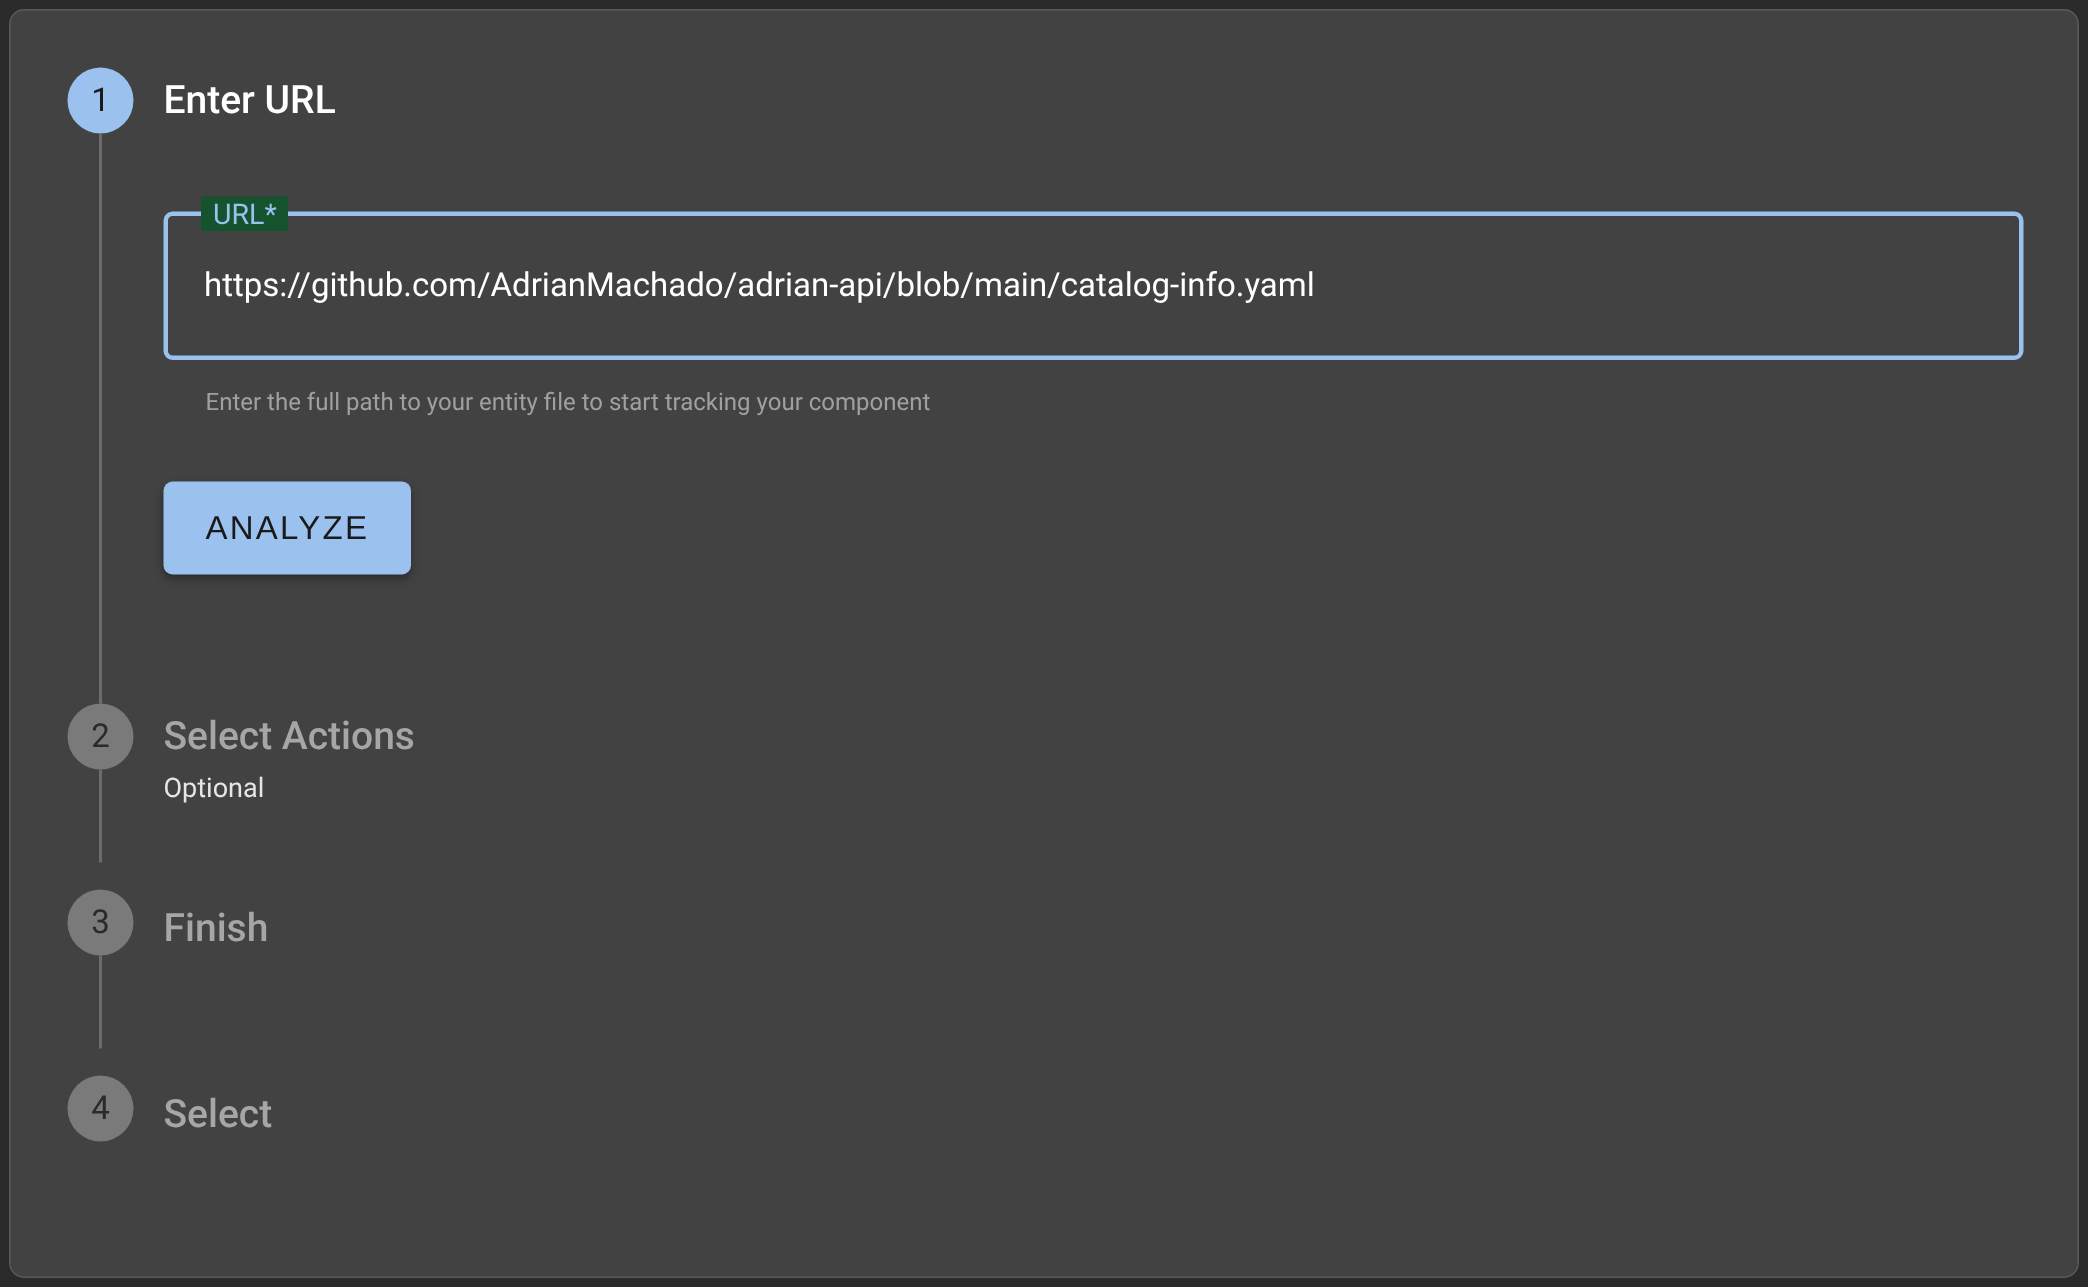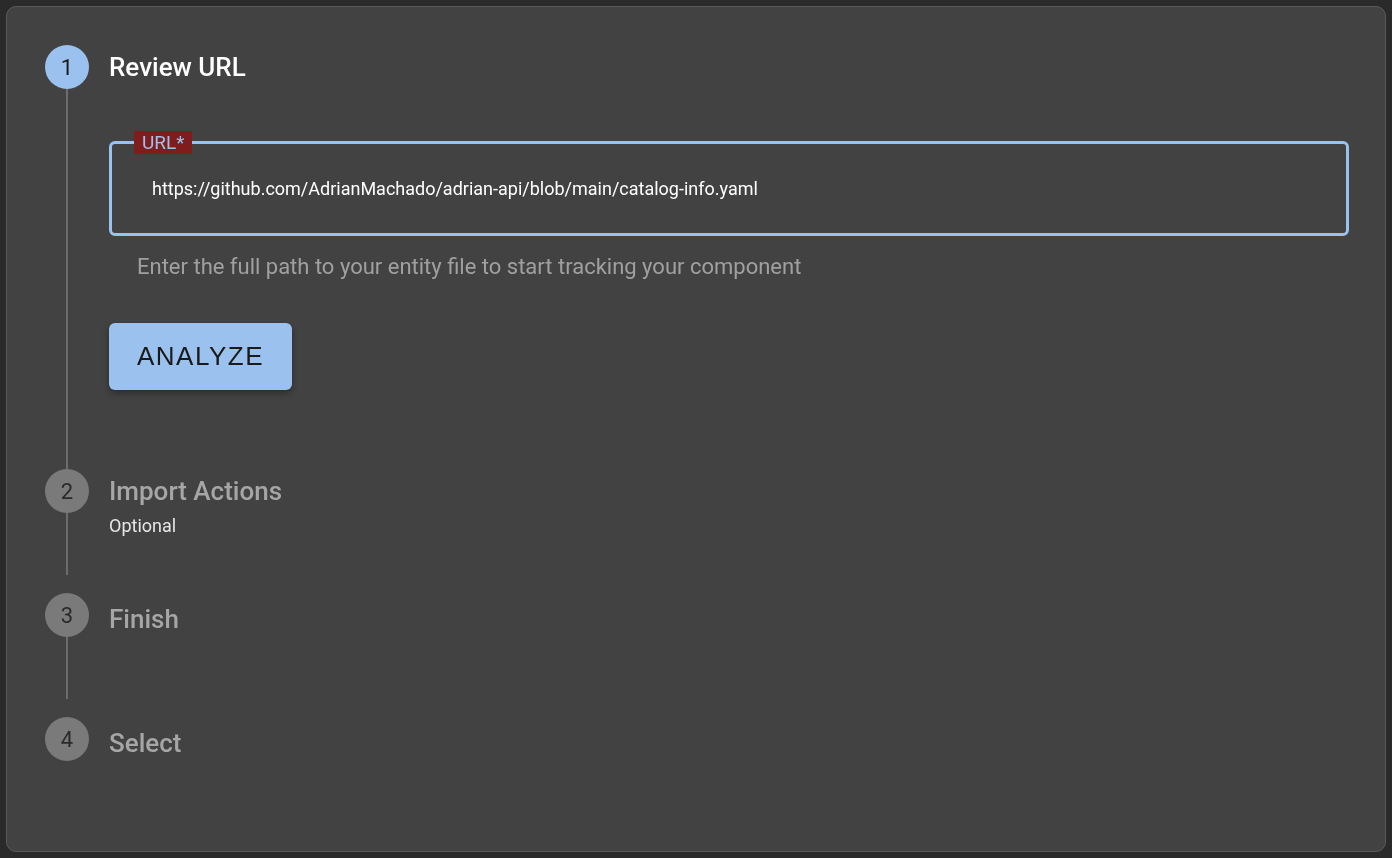--- a/index.html
+++ b/index.html
@@ -91,50 +91,50 @@
       position: relative;
       border: 3px solid #9bc1ef;
       border-radius: 6px;
       padding: 0;
       background: transparent;
     }
     .input-label {
       position: absolute;
       top: -13px;
       left: 22px;
-      background: #7f1d1d;
+      background: #14532d;
       padding: 0 8px;
       color: #9bc1ef;
       font-size: 19px;
       font-weight: 400;
     }
     .url-input {
       width: 100%;
       background: transparent;
       border: none;
       outline: none;
       color: #ffffff;
-      font-size: 18px;
-      padding: 34px 40px;
+      font-size: 22px;
+      padding: 34px 24px;
       font-family: inherit;
     }
     .input-helper {
       color: #a0a0a0;
-      font-size: 22px;
+      font-size: 16px;
       margin-top: 18px;
       padding-left: 28px;
     }
     .analyze-btn {
       margin-top: 44px;
       background: #9bc1ef;
       color: #1a1a1a;
       border: none;
       border-radius: 6px;
       padding: 18px 28px;
-      font-size: 26px;
+      font-size: 22px;
       font-weight: 500;
       letter-spacing: 1.5px;
       cursor: pointer;
       box-shadow: 0 3px 6px rgba(0,0,0,0.35);
     }
     .connector-short {
       height: 62px;
     }
     .connector-tall {
       min-height: 40px;
@@ -145,39 +145,39 @@
 
 <div class="panel">
   <div class="stepper">
 
     <div class="step">
       <div class="step-left">
         <div class="step-circle active">1</div>
         <div class="step-connector connector-tall" style="min-height:380px"></div>
       </div>
       <div class="step-body">
-        <div class="step-title">Review URL</div>
+        <div class="step-title">Enter URL</div>
         <div class="step-content">
           <div class="input-wrap">
             <span class="input-label">URL*</span>
             <input type="text" class="url-input" value="https://github.com/AdrianMachado/adrian-api/blob/main/catalog-info.yaml" style="">
           </div>
           <div class="input-helper">Enter the full path to your entity file to start tracking your component</div>
           <button class="analyze-btn">ANALYZE</button>
         </div>
       </div>
     </div>
 
     <div class="step">
       <div class="step-left">
         <div class="step-circle inactive">2</div>
         <div class="step-connector connector-short"></div>
       </div>
       <div class="step-body">
-        <div class="step-title inactive">Import Actions</div>
+        <div class="step-title inactive">Select Actions</div>
         <div class="step-subtitle">Optional</div>
       </div>
     </div>
 
     <div class="step" style="margin-top:18px">
       <div class="step-left">
         <div class="step-circle inactive">3</div>
         <div class="step-connector connector-short"></div>
       </div>
       <div class="step-body" style="padding-top:8px">

